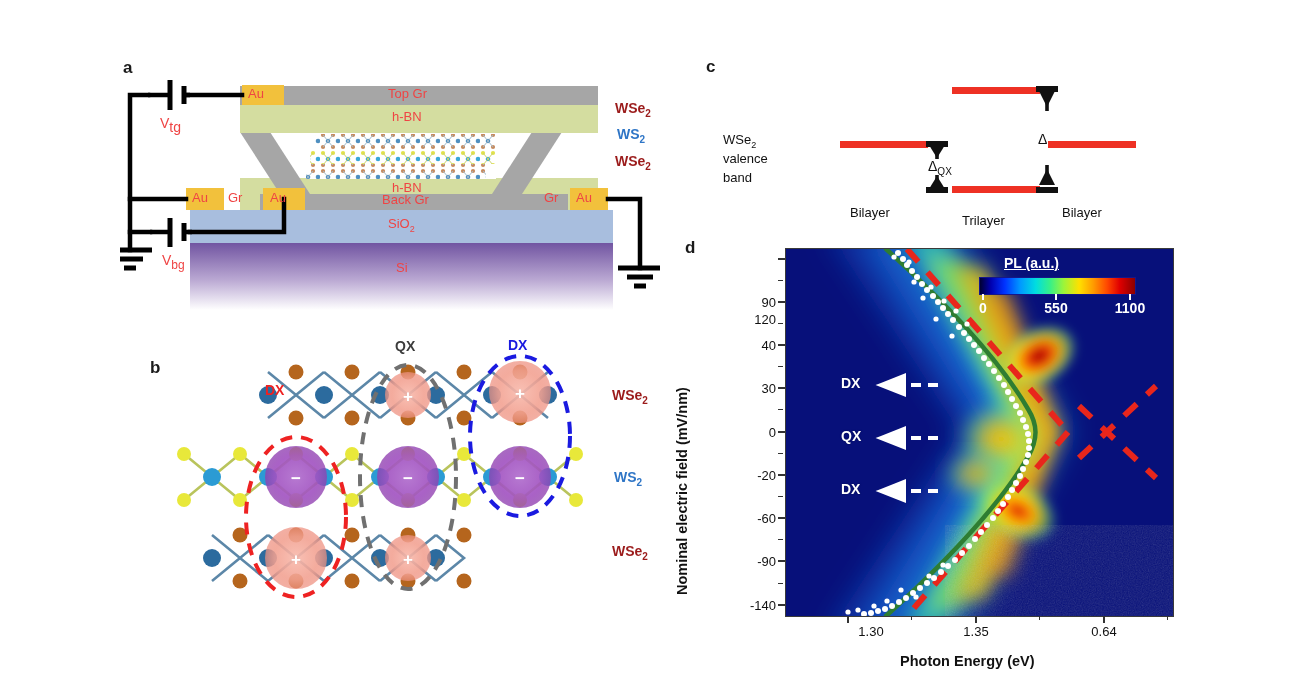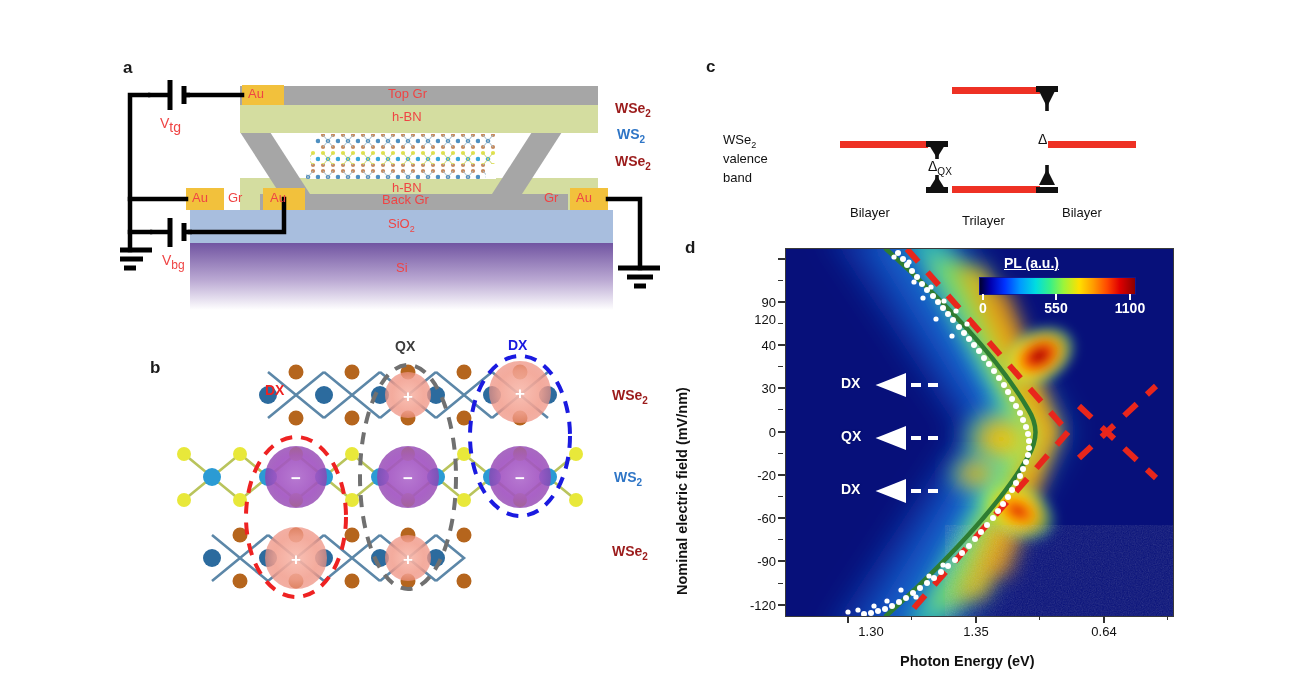--- a/index.html
+++ b/index.html
@@ -438,21 +438,21 @@
     <div id="d-ylabel" style="left:14px; top:360px;">Nominal electric field (mV/nm)</div>
 
     <div class="d-ytick-label" style="top:36px; width:80px; left:36px;margin-top:48px;">120</div>
     <div class="d-ytick-label" style="top:66.5px; width:80px; left:36px;">90</div>
     <div class="d-ytick-label" style="top:109.5px; width:80px; left:36px;">40</div>
     <div class="d-ytick-label" style="top:152.5px; width:80px; left:36px;">30</div>
     <div class="d-ytick-label" style="top:196.5px; width:80px; left:36px;">0</div>
     <div class="d-ytick-label" style="top:239.5px; width:80px; left:36px;">-20</div>
     <div class="d-ytick-label" style="top:282.5px; width:80px; left:36px;">-60</div>
     <div class="d-ytick-label" style="top:325.5px; width:80px; left:36px;">-90</div>
-    <div class="d-ytick-label" style="top:369.5px; width:80px; left:36px;">-120</div>
+    <div class="d-ytick-label" style="top:369.5px; width:80px; left:36px;">-140</div>
 
     <div class="d-ytick-major" style="left:118px; top:23px;"></div>
     <div class="d-ytick-minor" style="left:118px; top:44.5px;"></div>
     <div class="d-ytick-major" style="left:118px; top:66px;"></div>
     <div class="d-ytick-minor" style="left:118px; top:87.5px;"></div>
     <div class="d-ytick-major" style="left:118px; top:109px;"></div>
     <div class="d-ytick-minor" style="left:118px; top:130.5px;"></div>
     <div class="d-ytick-major" style="left:118px; top:152px;"></div>
     <div class="d-ytick-minor" style="left:118px; top:174px;"></div>
     <div class="d-ytick-major" style="left:118px; top:196px;"></div>

